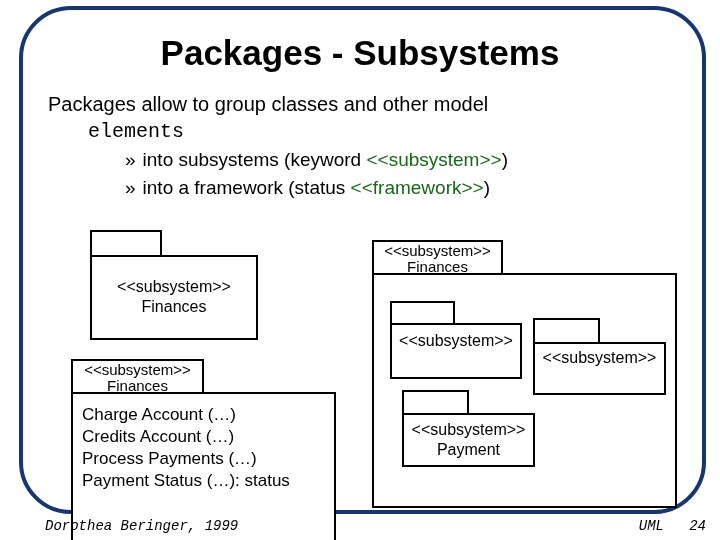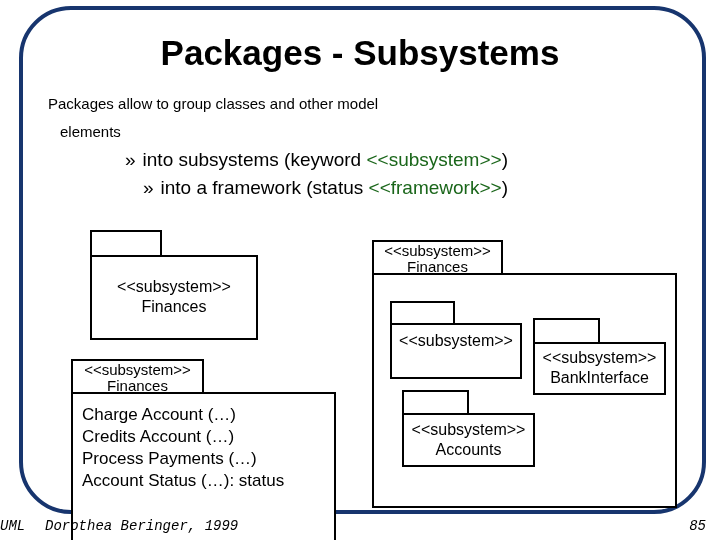--- a/index.html
+++ b/index.html
@@ -9,23 +9,23 @@
   }
   .abs { position:absolute; }
   .slide-border {
     left:19px; top:6px; width:687px; height:508px;
     border:4px solid #17356e; border-radius:52px; box-sizing:border-box;
   }
   .slide-title {
     left:0; top:33px; width:720px; text-align:center;
     font-size:35px; font-weight:bold; letter-spacing:0;
   }
-  .lead { left:48px; top:90px; font-size:15px; line-height:28px; }
-  .lead .line2 { margin-left:12px; }
-  .bullets { left:125px; top:146px; font-size:19px; line-height:28px;text-align:right; }
+  .lead { left:48px; top:90px; font-size:20px; line-height:28px; }
+  .lead .line2 { margin-left:40px;font-family:Liberation Mono, monospace; }
+  .bullets { left:125px; top:146px; font-size:19px; line-height:28px; }
   .bullet-line { white-space:pre; }
   .bmark { margin-right:7px; }
   .kw { color:#1a661a; }
 
   
   .pkg-tab, .pkg-body {
     position:absolute; box-sizing:border-box;
     border:2px solid #000; background:#fff;
   }
   .pkg-center { text-align:center; font-size:16px; line-height:20px; }
@@ -58,43 +58,42 @@
 </div>
 
 <div class="pkg-tab" style="left:390px; top:301px; width:65px; height:24px;"></div>
 <div class="pkg-body pkg-center" style="left:390px; top:323px; width:132px; height:56px; padding-top:6px;">
   <div>&lt;&lt;subsystem&gt;&gt;</div>
 </div>
 
 <div class="pkg-tab" style="left:533px; top:318px; width:67px; height:26px;"></div>
 <div class="pkg-body pkg-center" style="left:533px; top:342px; width:133px; height:53px; padding-top:4px;">
   <div>&lt;&lt;subsystem&gt;&gt;</div>
-  <div>BankInterface</div>
 </div>
 
 <div class="pkg-tab" style="left:402px; top:390px; width:67px; height:25px;"></div>
 <div class="pkg-body pkg-center" style="left:402px; top:413px; width:133px; height:54px; padding-top:5px;">
   <div>&lt;&lt;subsystem&gt;&gt;</div>
-  <div>Accounts</div>
+  <div>Payment</div>
 </div>
 
 <div class="pkg-tab" style="left:90px; top:230px; width:72px; height:27px;"></div>
 <div class="pkg-body pkg-center" style="left:90px; top:255px; width:168px; height:85px; padding-top:20px;">
   <div>&lt;&lt;subsystem&gt;&gt;</div>
   <div>Finances</div>
 </div>
 
 <div class="pkg-body" style="left:71px; top:392px; width:265px; height:152px;">
   <div class="cls-list">
     <div>Charge Account (…)</div>
     <div>Credits Account (…)</div>
     <div>Process Payments (…)</div>
-    <div>Account Status (…): status</div>
+    <div>Payment Status (…): status</div>
   </div>
 </div>
 <div class="pkg-tab tab-label" style="left:71px; top:359px; width:133px; height:35px;">
   <div>&lt;&lt;subsystem&gt;&gt;</div>
   <div>Finances</div>
 </div>
 
 <div class="abs footer" style="left:45px; top:518px;">Dorothea Beringer, 1999</div>
-<div class="abs footer" style="left:0; top:518px; width:616px; text-align:left;">UML</div>
-<div class="abs footer" style="right:14px; top:518px;">85</div>
+<div class="abs footer" style="left:0; top:518px; width:616px; text-align:right;padding-left:48px;">UML</div>
+<div class="abs footer" style="right:14px; top:518px;">24</div>
 
 </body></html>

